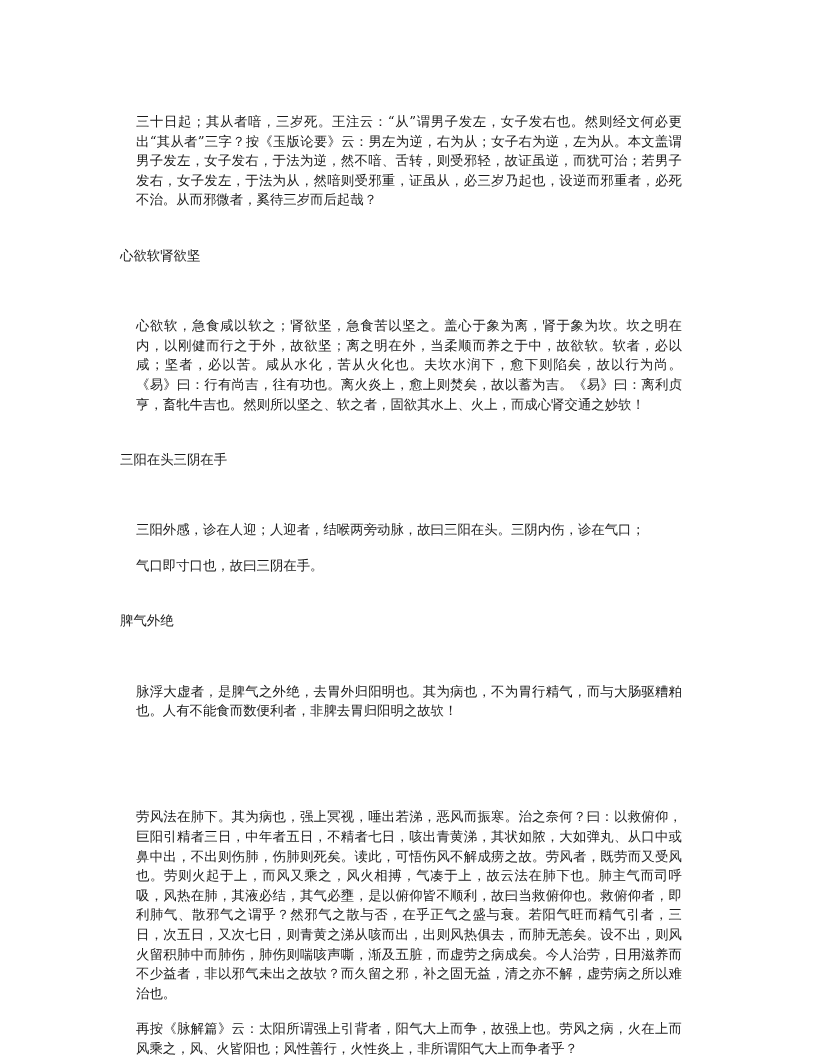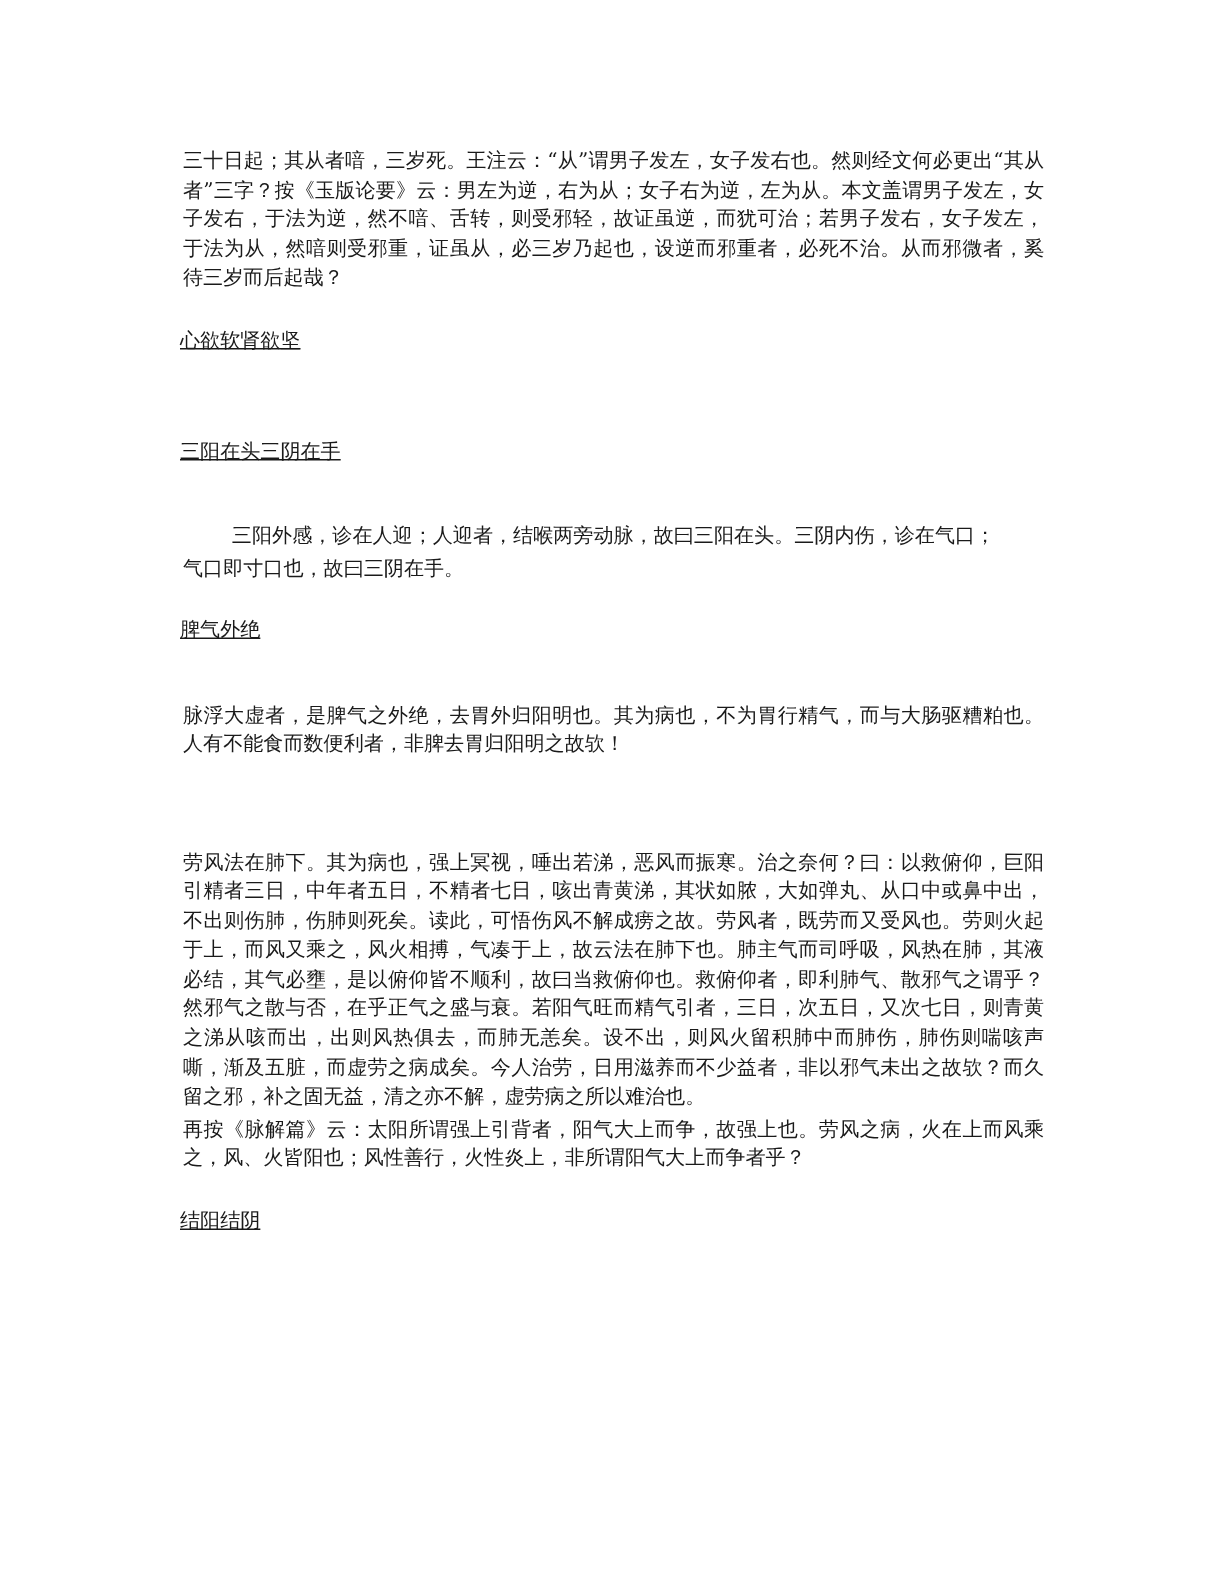--- a/index.html
+++ b/index.html
@@ -1,37 +1,38 @@
 <!DOCTYPE html>
 <html><head>
 <meta charset="utf-8">
 <style>
   html, body { margin: 0; padding: 0; background: #ffffff; }
   body { width: 816px; height: 1056px; position: relative; overflow: hidden;
          font-family: "DejaVu Serif", "Liberation Serif", serif; color: #1a1a1a; }
   .page { position: absolute; left: 120px; top: 96px; width: 578px; }
-  .p { font-size: 13.4px; line-height: 19.6px; text-align: justify; text-justify: inter-character; margin: 2px; }
-  .h { font-size: 13.4px; line-height: 19.6px; margin: 0; text-decoration: underline; }
+  .p { font-size: 13.4px; line-height: 19.6px; text-align: justify; text-justify: inter-character; margin: 16px; }
+  .h { font-size: 13.4px; line-height: 19.6px; margin: 0; }
   .gap-s { height: 19.6px; }
   .gap-l { height: 35px; }
 </style>
 </head>
 <body>
 
 <div class="page">
   <p class="p">三十日起；其从者喑，三岁死。王注云：“从”谓男子发左，女子发右也。然则经文何必更出“其从者”三字？按《玉版论要》云：男左为逆，右为从；女子右为逆，左为从。本文盖谓男子发左，女子发右，于法为逆，然不喑、舌转，则受邪轻，故证虽逆，而犹可治；若男子发右，女子发左，于法为从，然喑则受邪重，证虽从，必三岁乃起也，设逆而邪重者，必死不治。从而邪微者，奚待三岁而后起哉？</p>
   <div class="gap-s"></div>
 
   <p class="h">心欲软肾欲坚</p>
   <div class="gap-l"></div>
+  <p class="p">心欲软，急食咸以软之；肾欲坚，急食苦以坚之。盖心于象为离，肾于象为坎。坎之明在内，以刚健而行之于外，故欲坚；离之明在外，当柔顺而养之于中，故欲软。软者，必以咸；坚者，必以苦。咸从水化，苦从火化也。夫坎水润下，愈下则陷矣，故以行为尚。《易》曰：行有尚吉，往有功也。离火炎上，愈上则焚矣，故以蓄为吉。《易》曰：离利贞亨，畜牝牛吉也。然则所以坚之、软之者，固欲其水上、火上，而成心肾交通之妙欤！</p>
   <div class="gap-s"></div>
 
   <p class="h">三阳在头三阴在手</p>
   <div class="gap-l"></div>
-  <p class="p" style="text-align:center">三阳外感，诊在人迎；人迎者，结喉两旁动脉，故曰三阳在头。三阴内伤，诊在气口；</p>
+  <p class="p" style="text-align:left">三阳外感，诊在人迎；人迎者，结喉两旁动脉，故曰三阳在头。三阴内伤，诊在气口；</p>
   <p class="p">气口即寸口也，故曰三阴在手。</p>
   <div class="gap-s"></div>
 
   <p class="h">脾气外绝</p>
   <div class="gap-l"></div>
   <p class="p">脉浮大虚者，是脾气之外绝，去胃外归阳明也。其为病也，不为胃行精气，而与大肠驱糟粕也。人有不能食而数便利者，非脾去胃归阳明之故欤！</p>
   <div class="gap-s"></div>
 
   <div class="gap-l"></div>
   <p class="p">劳风法在肺下。其为病也，强上冥视，唾出若涕，恶风而振寒。治之奈何？曰：以救俯仰，巨阳引精者三日，中年者五日，不精者七日，咳出青黄涕，其状如脓，大如弹丸、从口中或鼻中出，不出则伤肺，伤肺则死矣。读此，可悟伤风不解成痨之故。劳风者，既劳而又受风也。劳则火起于上，而风又乘之，风火相搏，气凑于上，故云法在肺下也。肺主气而司呼吸，风热在肺，其液必结，其气必壅，是以俯仰皆不顺利，故曰当救俯仰也。救俯仰者，即利肺气、散邪气之谓乎？然邪气之散与否，在乎正气之盛与衰。若阳气旺而精气引者，三日，次五日，又次七日，则青黄之涕从咳而出，出则风热俱去，而肺无恙矣。设不出，则风火留积肺中而肺伤，肺伤则喘咳声嘶，渐及五脏，而虚劳之病成矣。今人治劳，日用滋养而不少益者，非以邪气未出之故欤？而久留之邪，补之固无益，清之亦不解，虚劳病之所以难治也。</p>

